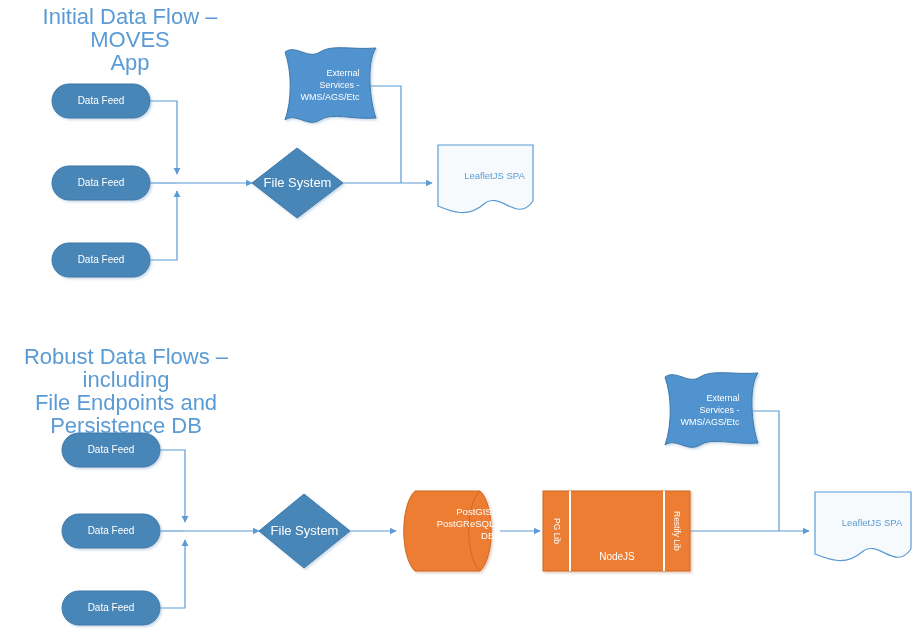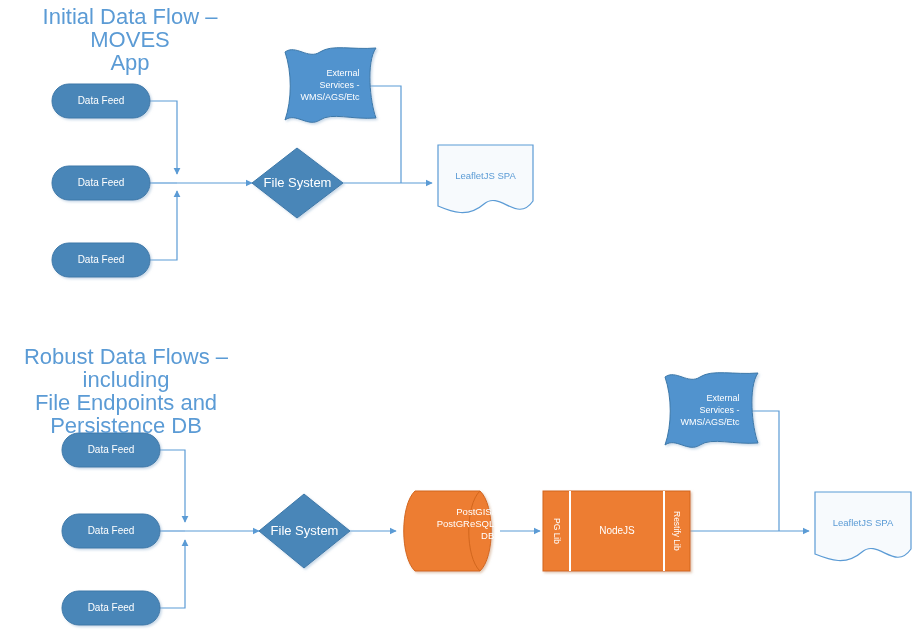--- a/index.html
+++ b/index.html
@@ -45,36 +45,37 @@
     display: flex;
     align-items: center;
     justify-content: center;
     white-space: pre-line;
     line-height: 12px;
   }
   .lbl-feed { font-size: 10px; }
   .lbl-fs   { font-size: 13px; }
   .lbl-ext  { font-size: 9px; line-height: 12px; }
   .lbl-db   { font-size: 9.5px; line-height: 12px; }
-  .lbl-node { font-size: 10px; }
+  .lbl-node { font-size: 10px; margin-top: 26px; }
   .lbl-vert {
     font-size: 8.5px;
     writing-mode: vertical-rl;
     text-orientation: mixed;
   }
   .lbl-doc {
     position: absolute;
     color: #5B9BD5;
     font-family: "Liberation Sans", sans-serif;
     font-size: 9.5px;
     text-align: center;
     display: flex;
     align-items: center;
     justify-content: center;
     pointer-events: none;
+    padding-left: 9px;
   }
 </style>
 </head>
 <body>
 
 <svg id="canvas" viewBox="0 0 915 634" xmlns="http://www.w3.org/2000/svg">
   <defs>
     <marker id="arrow" viewBox="0 0 10 10" refX="9" refY="5" markerWidth="6" markerHeight="6" orient="auto-start-reverse">
       <path d="M 0 0 L 10 5 L 0 10 z" fill="#5B9BD5"></path>
     </marker>

